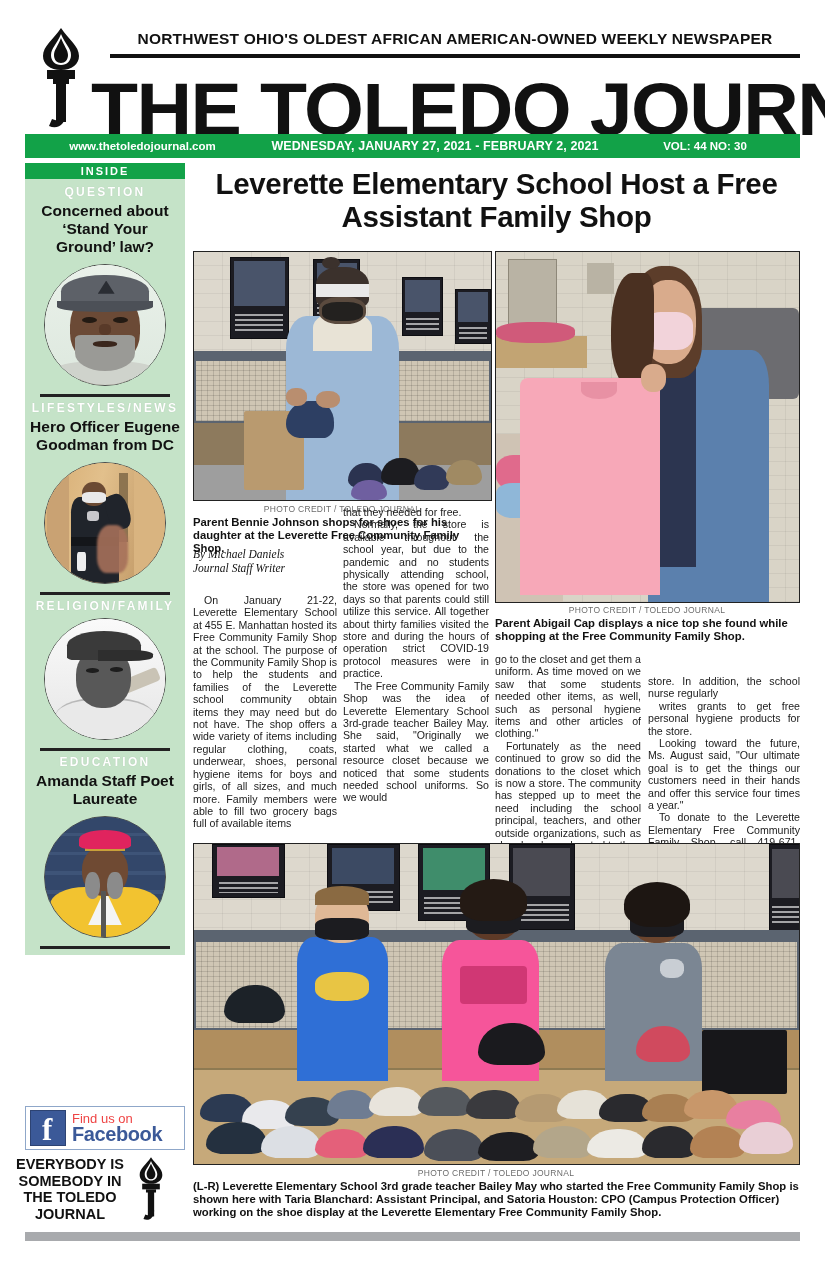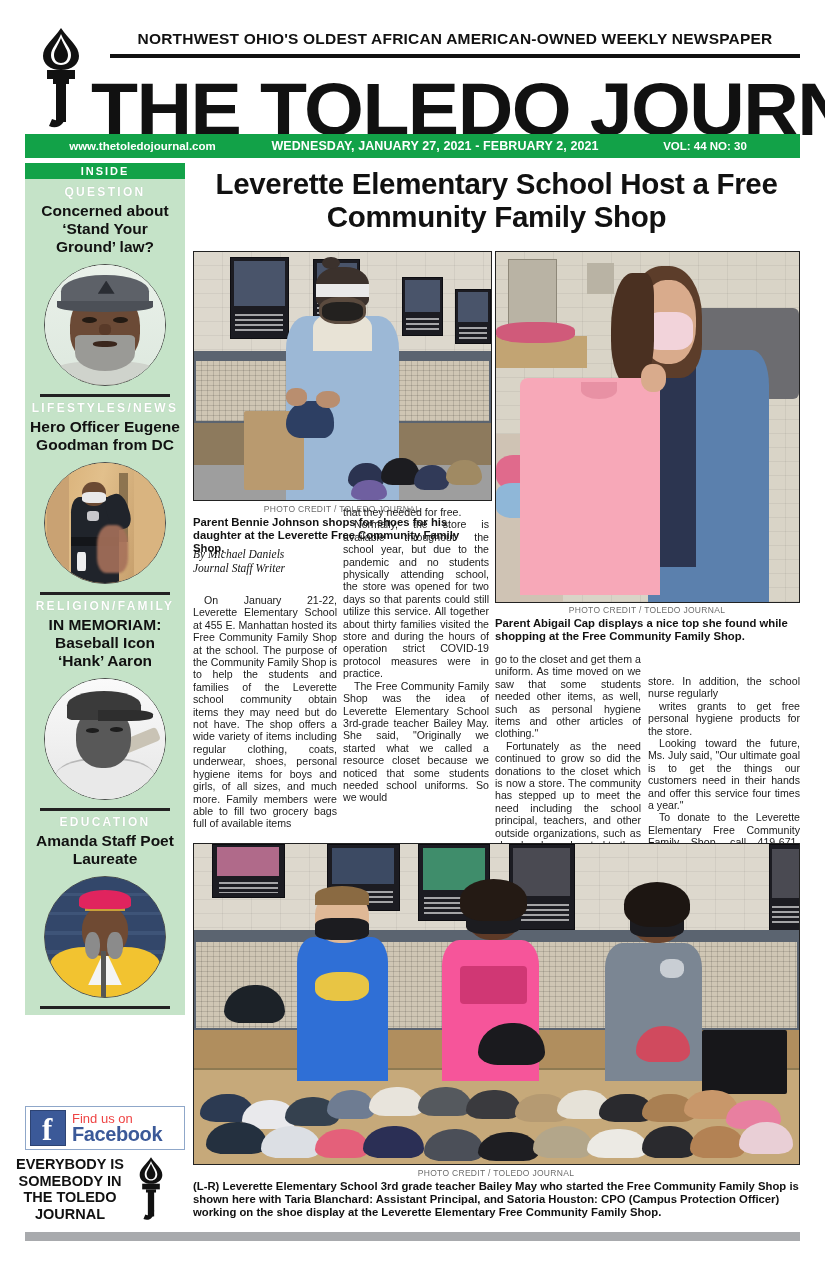--- a/index.html
+++ b/index.html
@@ -292,21 +292,20 @@
               <div class="bottle"></div>
                 <div class="hand"></div>
             </div>
           </div>
         </div>
         <div class="sb-divider"></div>
       </div>
 
       <div>
         <div class="sb-kicker">RELIGION/FAMILY</div>
-        <div class="sb-head">IN MEMORIAM: Baseball Icon ‘Hank’ Aaron</div>
         <div class="sb-circle-wrap">
           <div class="sb-circle">
             <div class="ph p3">
               <div class="bg"></div>
                 <div class="jersey"></div>
                 <div class="bat"></div>
               <div class="face"></div>
                 <div class="eyeL"></div>
                 <div class="eyeR"></div>
               <div class="cap"></div>
@@ -360,21 +359,21 @@
       <path d="M28 12 C25 20 21 24 21 29 C21 34 24 37 28 37 C32 37 35 34 35 29 C35 24 31 20 28 12 Z" fill="#111"></path>
       <rect x="14" y="44" width="28" height="9" fill="#111"></rect>
       <rect x="20" y="53" width="16" height="5" fill="#111"></rect>
       <rect x="23" y="56" width="10" height="40" fill="#111"></rect>
       <path d="M33 86 C33 98 25 104 16 100 L19 93 C25 96 27 93 27 86 Z" fill="#111"></path>
     </svg>
   </div>
 
   <div class="main">
 
-    <div class="headline">Leverette Elementary School Host a Free Community Family Shop</div>
+    <div class="headline">Leverette Elementary School Host a Free Assistant Family Shop</div>
 
     <div class="photo photoA">
       <div class="scene">
         <div class="wall" style="height:62%"></div>
         <div class="poster" style="left:12%;top:2%;width:20%;height:33%">
           <div class="pimg"></div>
             <div class="ptxt"></div>
           </div>
         <div class="poster" style="left:40%;top:3%;width:16%;height:25%">
           <div class="pimg"></div>
@@ -468,21 +467,21 @@
       <div class="bodytext">
         <p style="text-indent:0">go to the closet and get them a uniform. As time moved on we saw that some students needed other items, as well, such as personal hygiene items and other articles of clothing."</p>
         <p>Fortunately as the need continued to grow so did the donations to the closet which is now a store. The community has stepped up to meet the need including the school principal, teachers, and other outside organizations, such as churches have donated to the</p>
       </div>
     </div>
 
     <div class="colD">
       <div class="bodytext">
         <p style="text-indent:0">store. In addition, the school nurse regularly</p>
         <p>writes grants to get free personal hygiene products for the store.</p>
-        <p>Looking toward the future, Ms. July said, "Our ultimate goal is to get the things our customers need in their hands and offer this service four times a year."</p>
+        <p>Looking toward the future, Ms. August said, "Our ultimate goal is to get the things our customers need in their hands and offer this service four times a year."</p>
         <p>To donate to the Leverette Elementary Free Community Family Shop, call 419-671-6200.</p>
       </div>
     </div>
 
     <div class="photo photoC">
       <div class="scene">
         <div class="wall" style="height:100%"></div>
         <div class="poster" style="left:3%;top:0;width:12%;height:17%">
             <div class="pimg" style="background:#b06a8a"></div>
             <div class="ptxt"></div>

